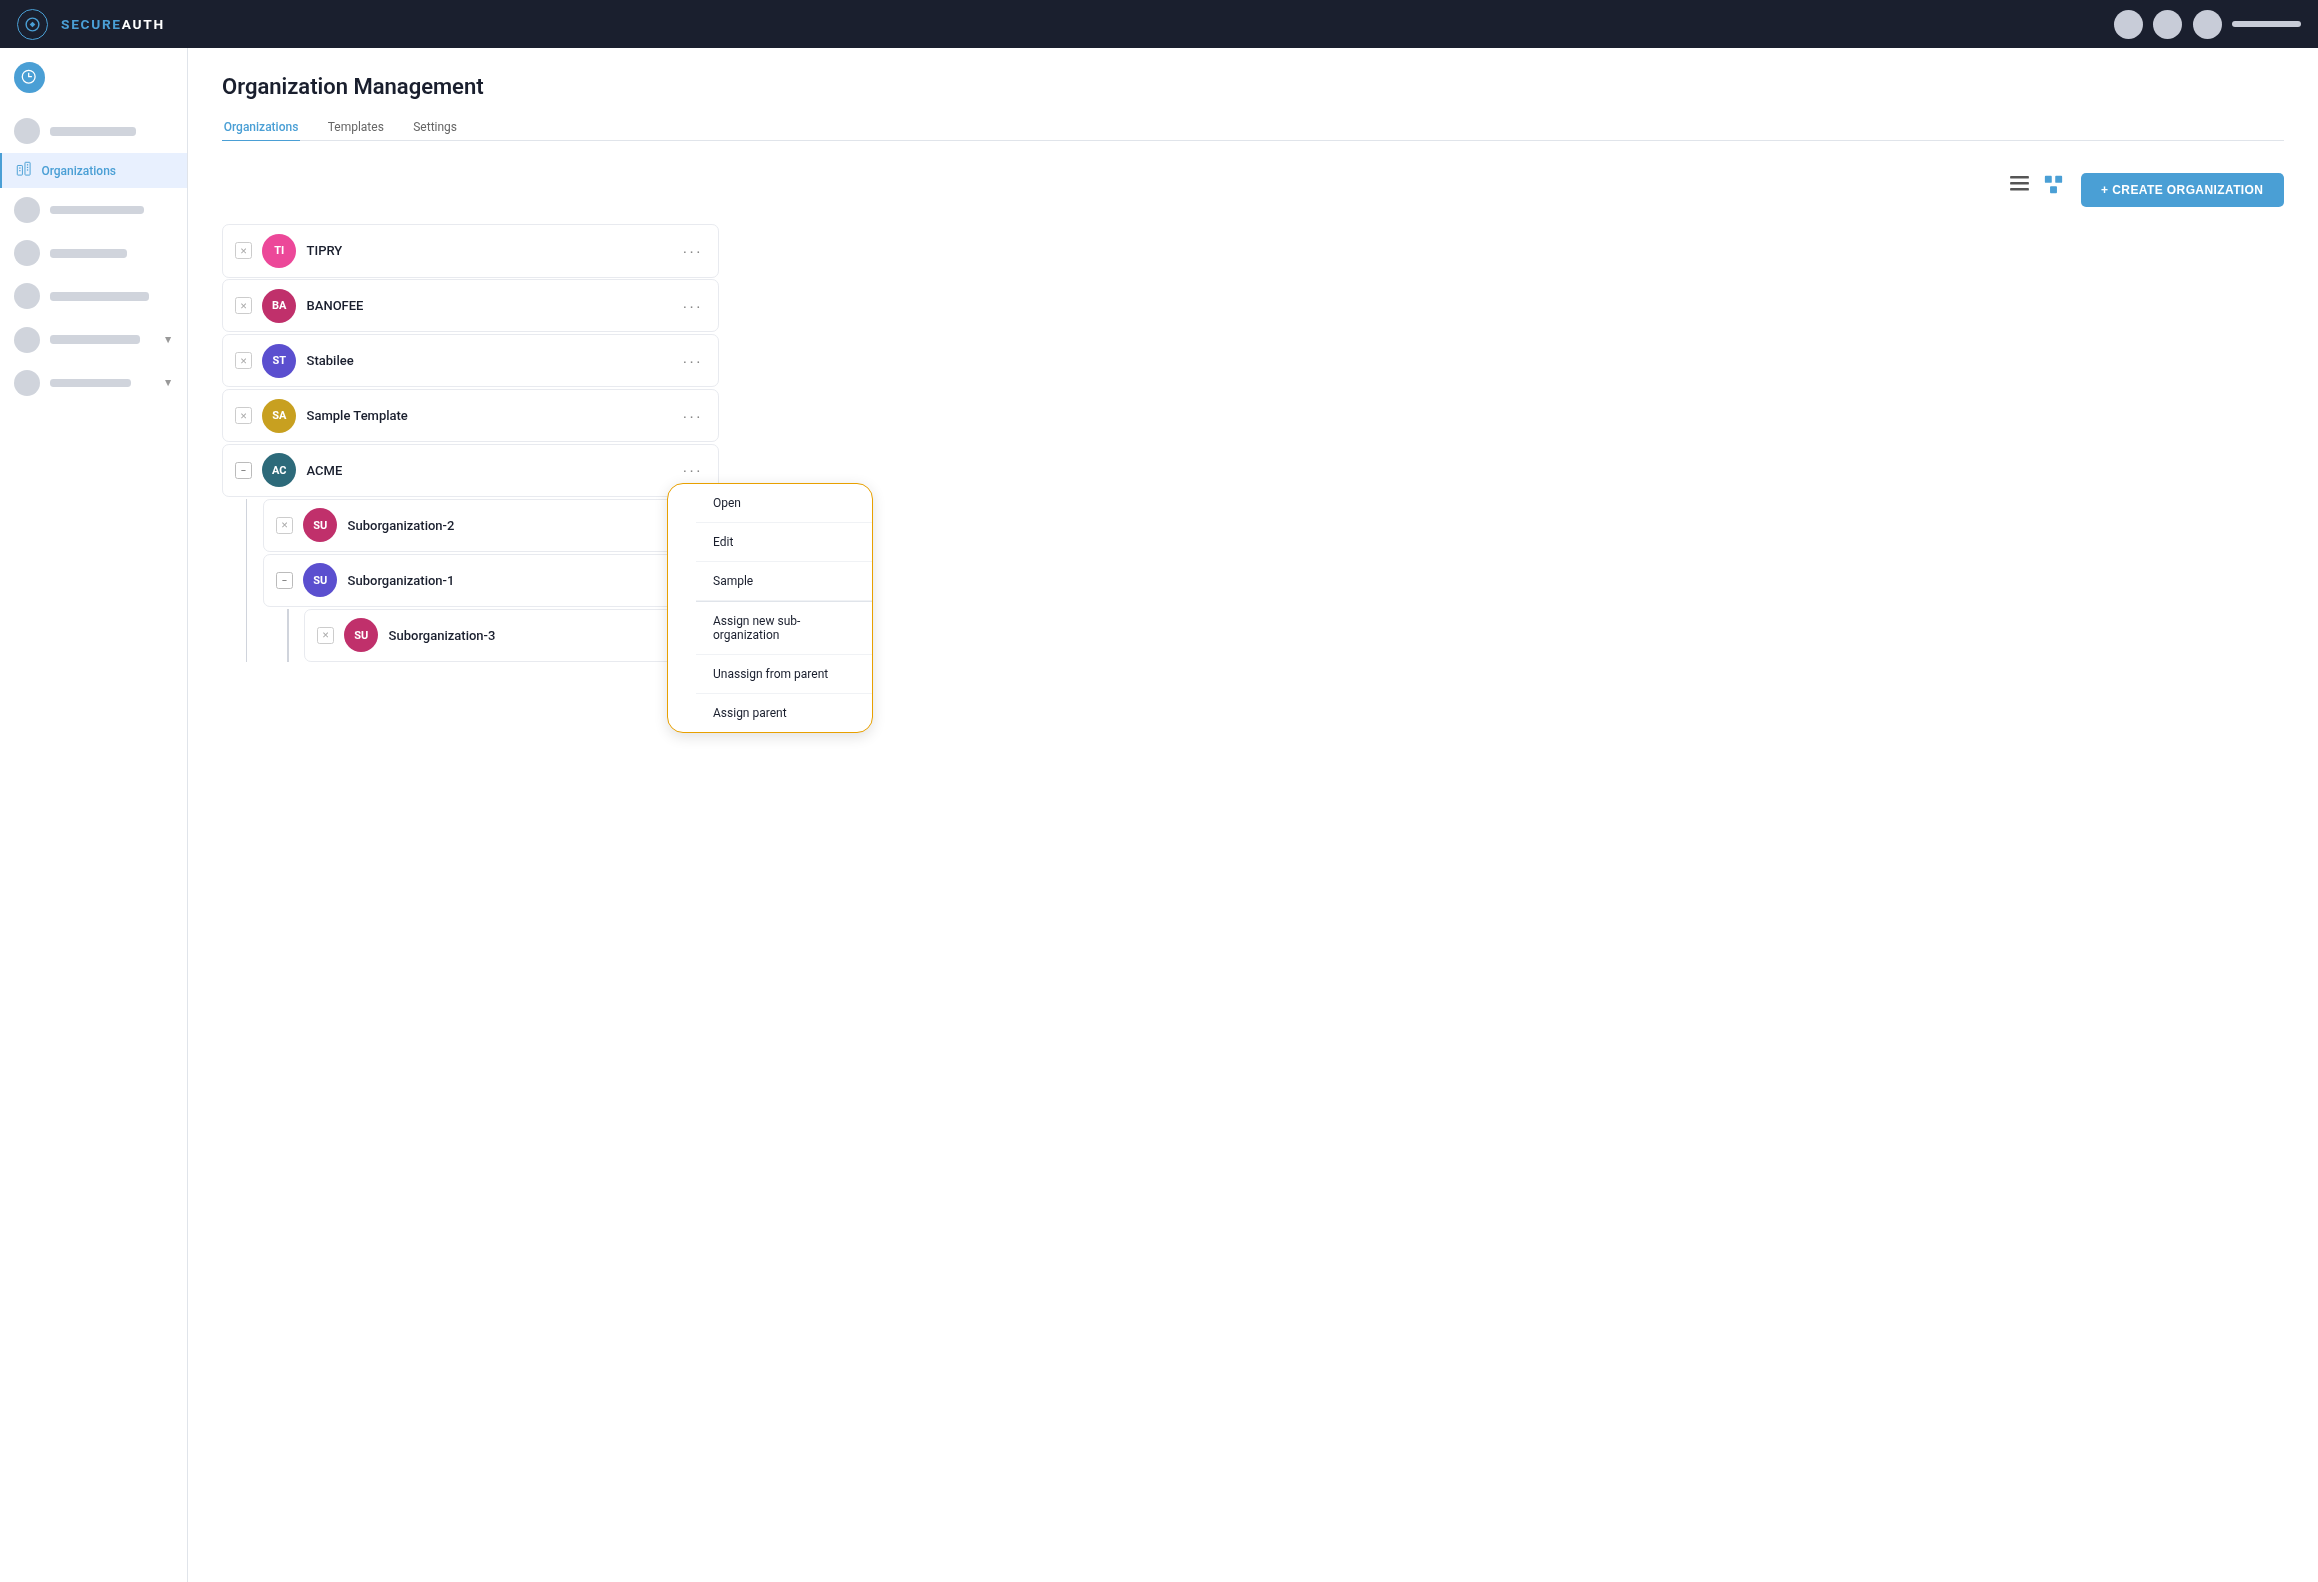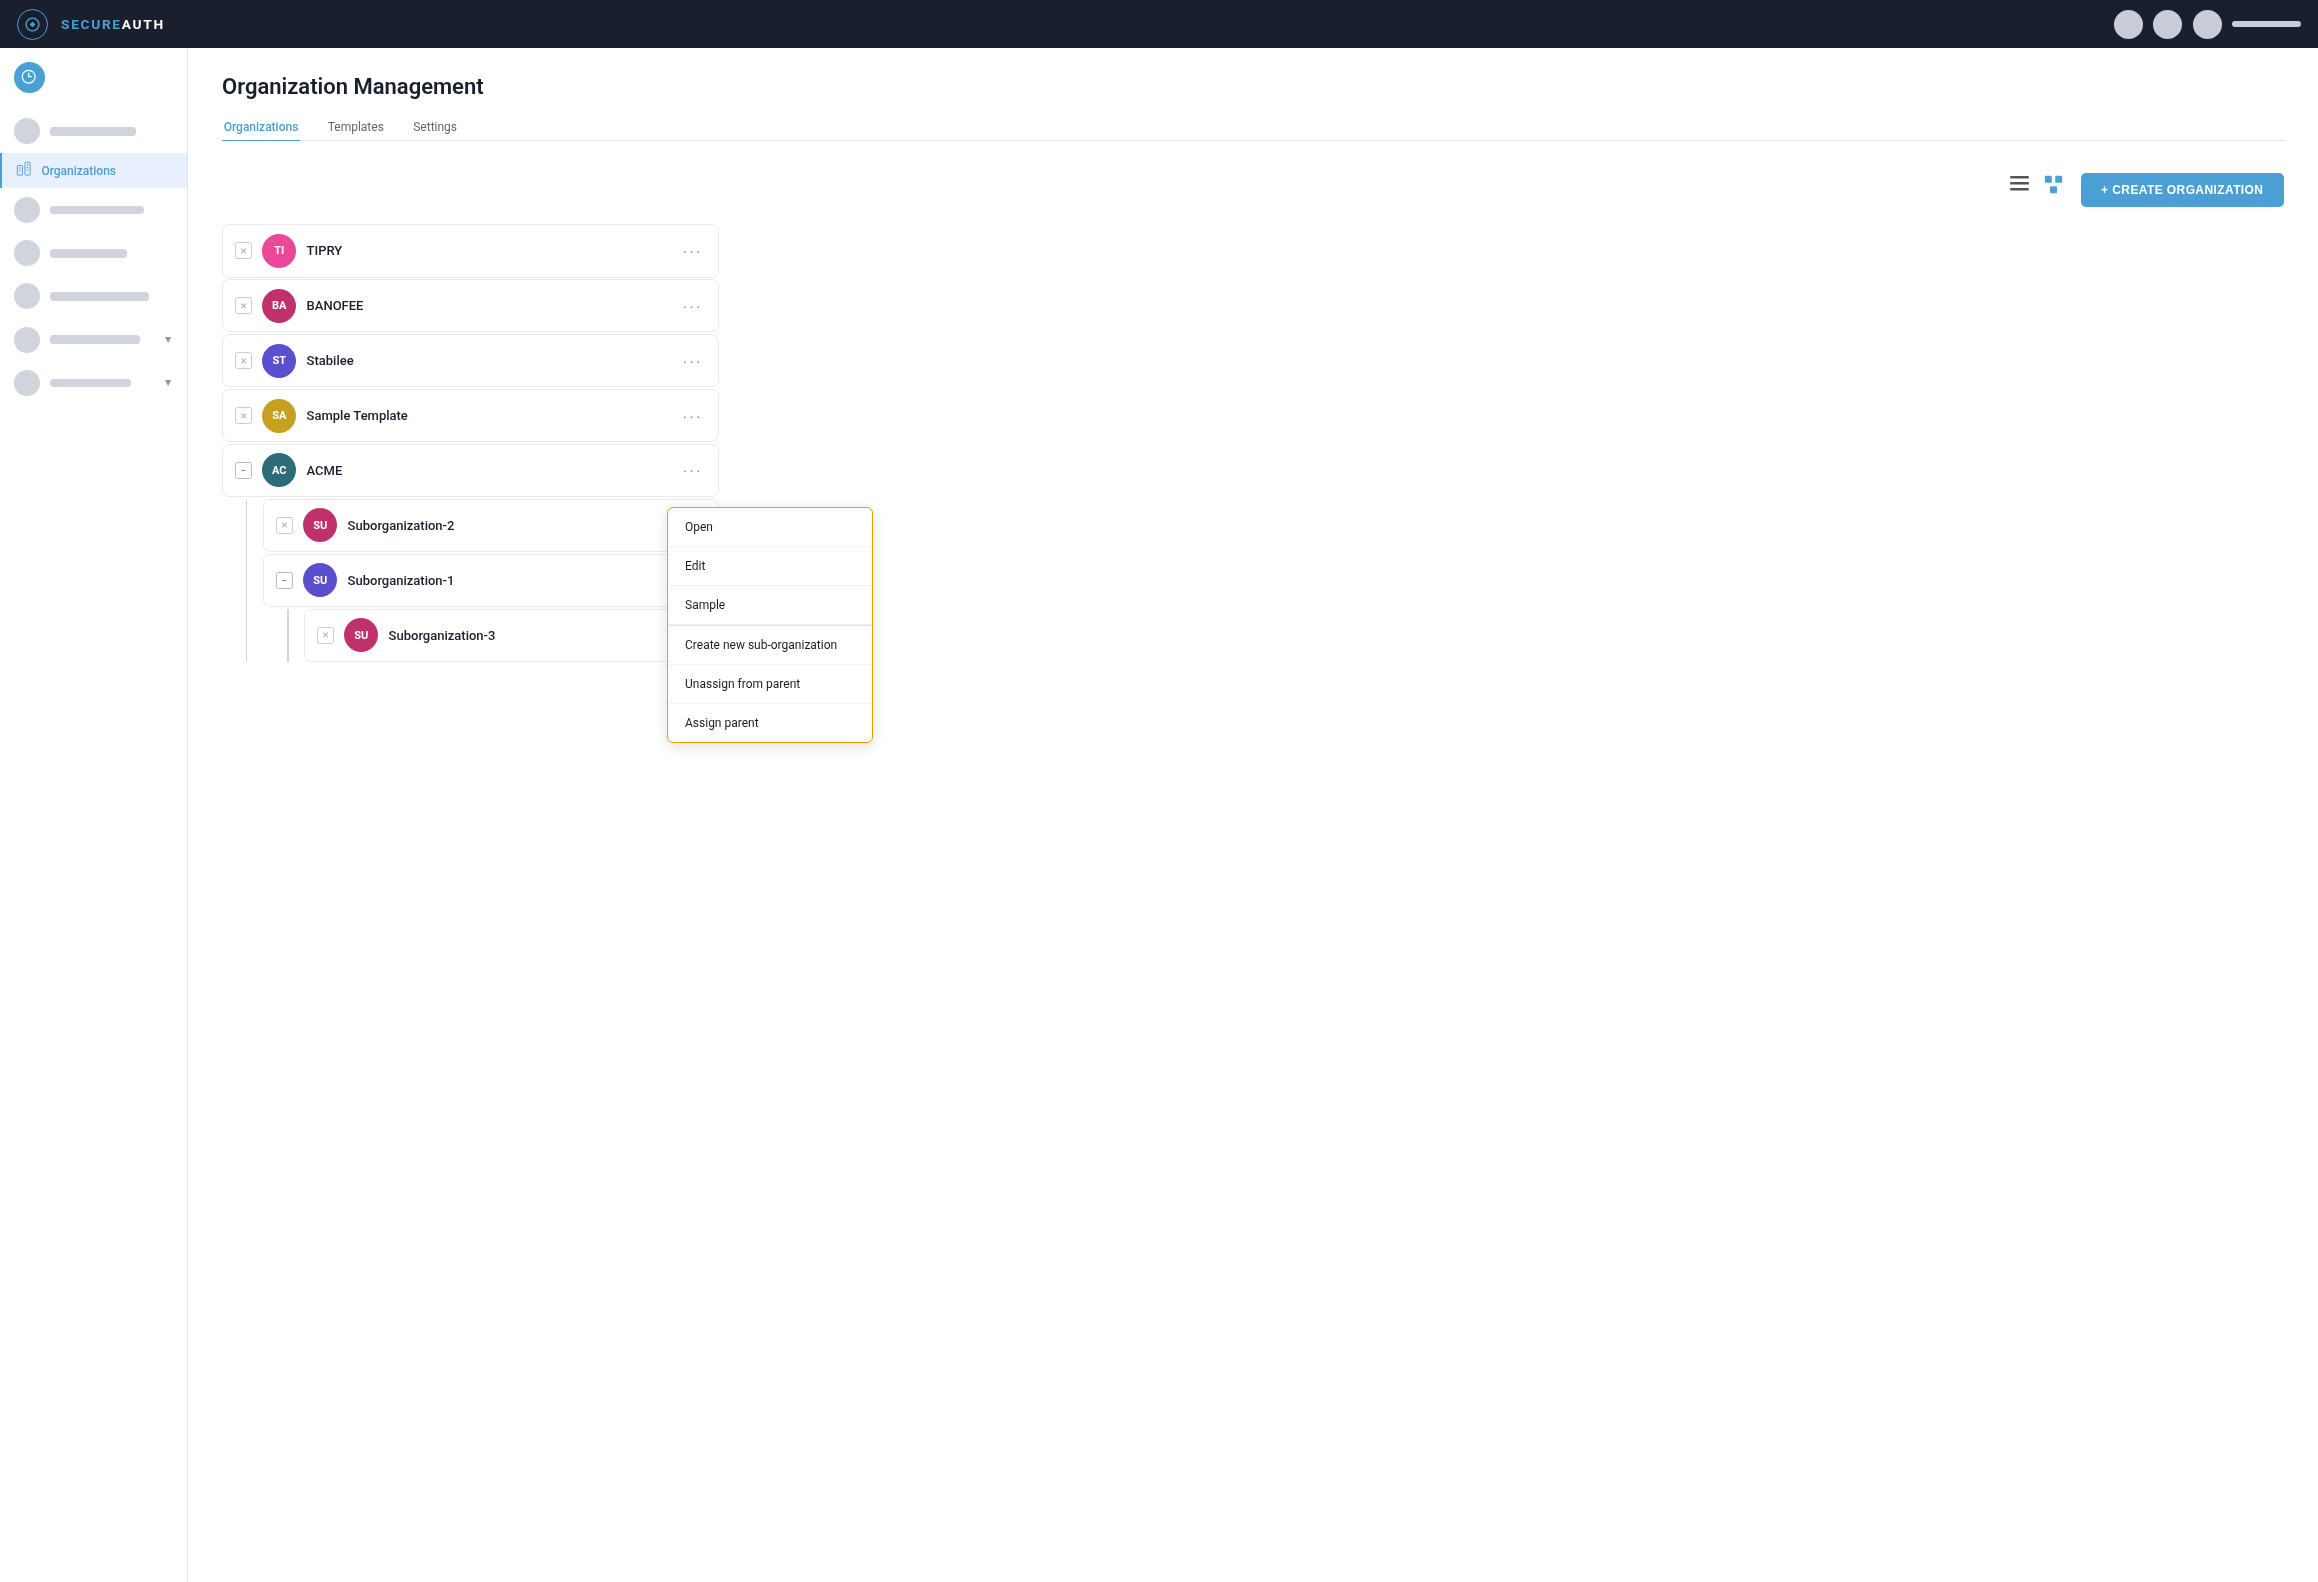--- a/index.html
+++ b/index.html
@@ -291,28 +291,29 @@
       bottom: 0;
       width: 0.9px;
       background: #d0d4dc;
       border-left: 0.9px dashed #d0d4dc;
     }
 
     
     .context-menu {
       position: absolute;
       left: 445px;
-      top: 283px;
+      top: 259px;
       background: white;
       border: 1.7px solid #e8a000;
-      border-radius: 6px;
+      border-radius: 16px;
       box-shadow: 0 3.4px 13.7px rgba(0,0,0,0.12);
       min-width: 206px;
       z-index: 100;
       overflow: hidden;
+      padding-left: 28px;
     }
     .context-menu-item {
       padding: 12px 17px;
       font-size: 12px;
       color: #1a1f2e;
       cursor: pointer;
       border-bottom: 0.9px solid #f0f2f5;
     }
     .context-menu-item:last-child {
       border-bottom: none;
@@ -501,21 +502,21 @@
               <span class="org-name">Suborganization-3</span>
               <button class="org-more">···</button>
             </div>
           </div>
         </div>
 
         <div class="context-menu">
           <div class="context-menu-item">Open</div>
           <div class="context-menu-item">Edit</div>
           <div class="context-menu-item">Sample</div>
-          <div class="context-menu-item context-menu-divider">Create new sub-organization</div>
+          <div class="context-menu-item context-menu-divider">Assign new sub-organization</div>
           <div class="context-menu-item">Unassign from parent</div>
           <div class="context-menu-item">Assign parent</div>
         </div>
 
       </div>
     </div>
   </main>
 </div>
 
 

